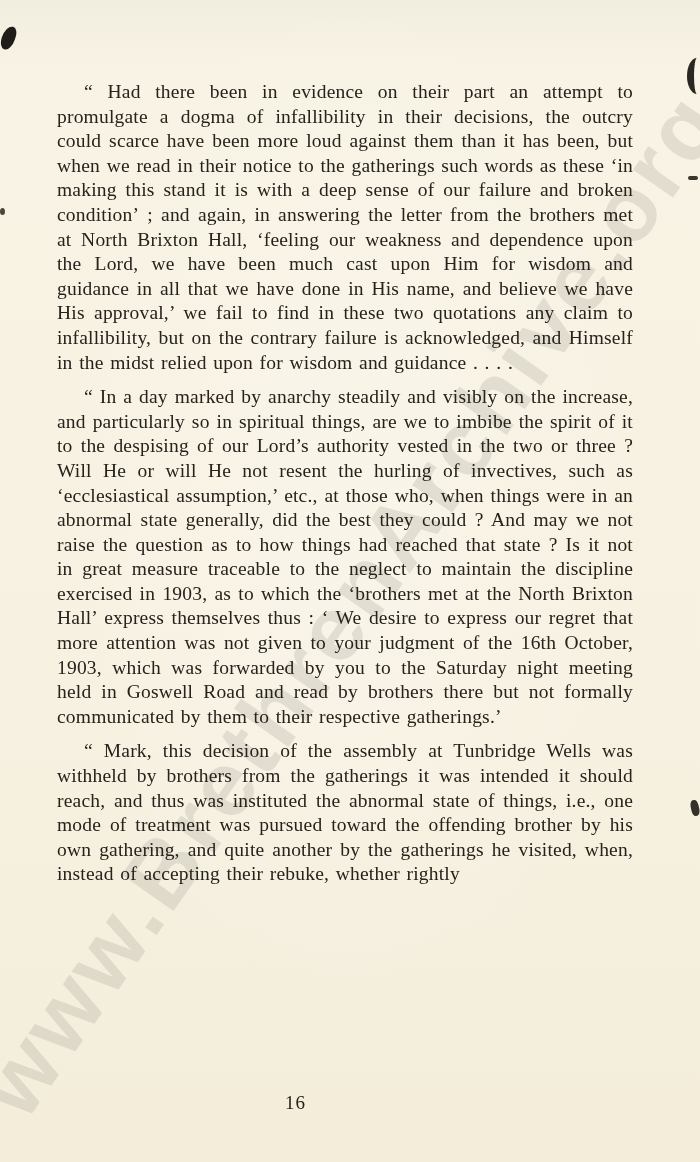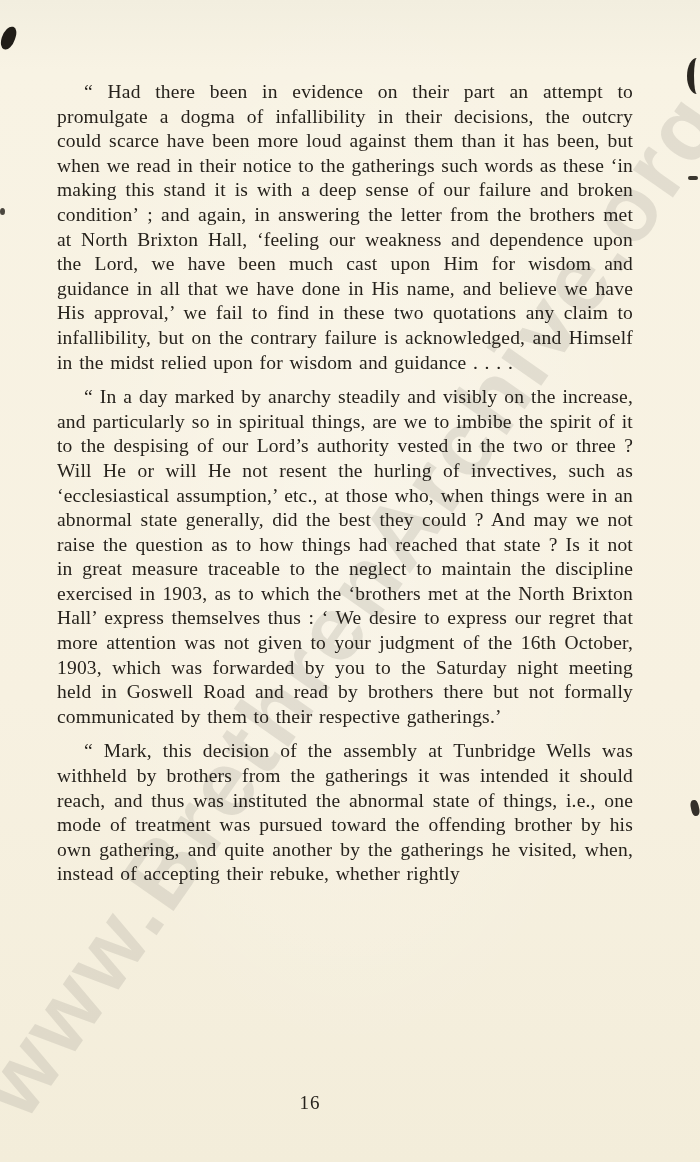--- a/index.html
+++ b/index.html
@@ -46,21 +46,20 @@
     text-align: justify;
     text-indent: 27px;
     letter-spacing: 0.2px;
     word-spacing: 1.5px;
   }
   .page-number {
     position: absolute;
     left: 285px;
     top: 1092px;
     width: 50px;
-    text-align: center;
     font-size: 19px;
     letter-spacing: 1px;
   }
   
   .artifact {
     position: absolute;
     background: #201d18;
     pointer-events: none;
   }
   .art-corner {

